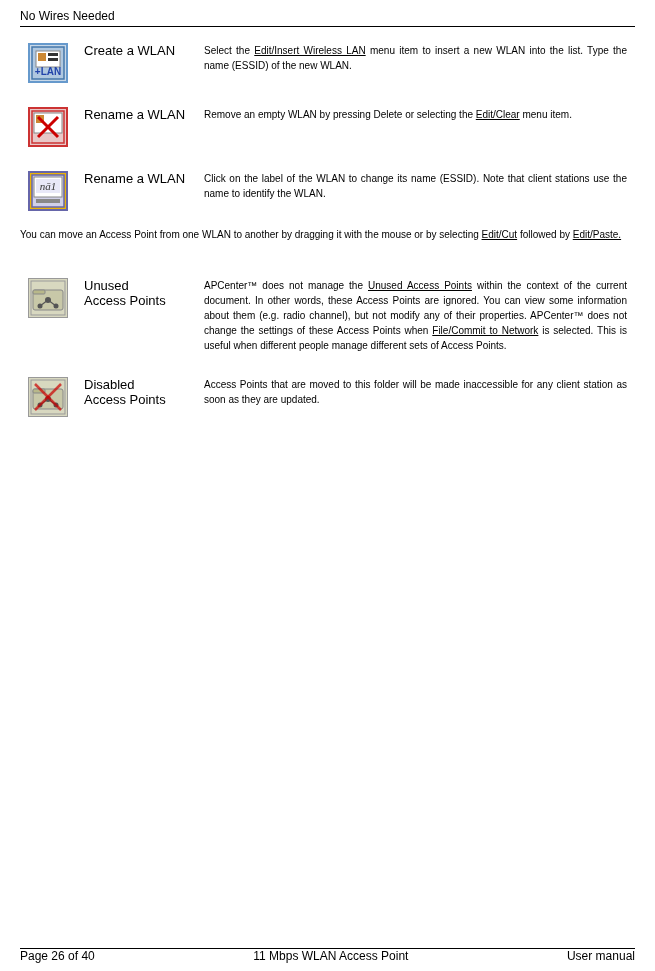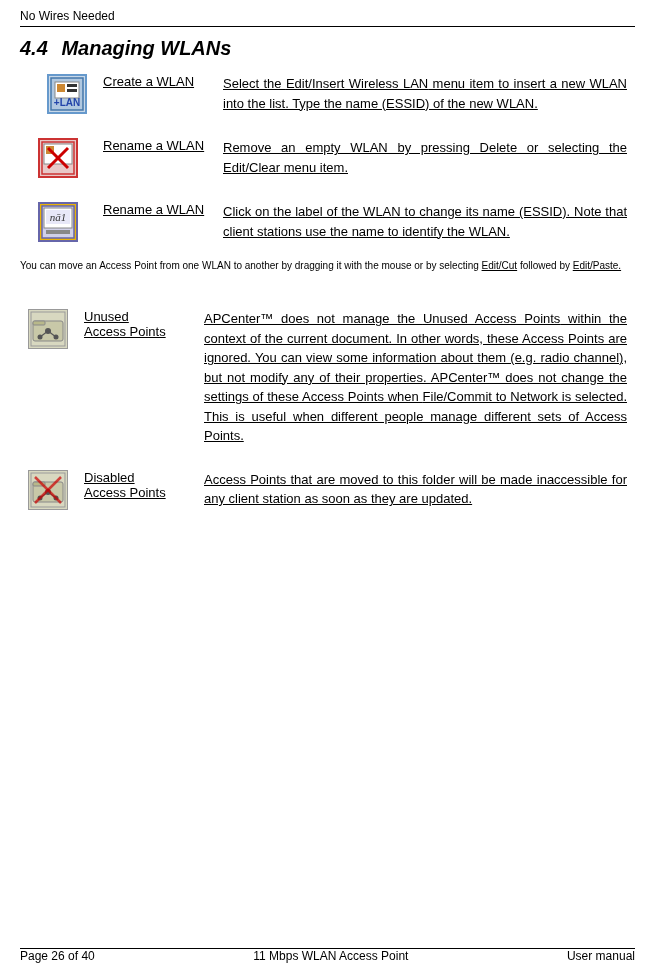--- a/index.html
+++ b/index.html
@@ -44,42 +44,40 @@
       text-align: justify;
     }
     .item-table {
       width: 100%;
       border-collapse: collapse;
       margin-bottom: 10px;
     }
     .item-table td {
       padding: 6px 8px;
       vertical-align: top;
-      text-decoration: underline;
     }
     .icon-cell {
       width: 52px;
       text-align: center;
       vertical-align: middle;
     }
     .icon-box {
       width: 40px;
       height: 40px;
       border: 1px solid #999;
       display: flex;
       align-items: center;
       justify-content: center;
       background: #e8e8e8;
       font-size: 18px;
       margin: 0 auto;
     }
     .icon-box.create {
       background: #c8d8e8;
       border: 2px solid #6699cc;
-      margin-left: 19px;
     }
     .icon-box.destroy {
       background: #e8c8c8;
       border: 2px solid #cc3333;
     }
     .icon-box.rename {
       background: #eab308;
       border: 2px solid #6666aa;
     }
     .icon-box.unused {
@@ -90,21 +88,21 @@
       background: #d8d8c0;
       border: 1px solid #999;
     }
     .label-cell {
       width: 120px;
       font-size: 13px;
       vertical-align: top;
       padding-top: 4px;
     }
     .desc-cell {
-      font-size: 13px;
+      font-size: 10px;
       line-height: 1.5;
       text-align: justify;
     }
     .underline {
       text-decoration: underline;
     }
     .move-text {
       font-size: 10px;
       line-height: 1.5;
       margin-bottom: 10px;
@@ -134,24 +132,20 @@
   </style>
 </head>
 <body>
 
 <div class="page-container">
 
   <div class="page-header">
     <span class="page-header-title">No Wires Needed</span>
   </div>
 
-  <div class="section-title">
-    <span class="section-number">4.4</span>
-    <span>Managing WLANs</span>
-  </div>
 
 
   <table class="item-table">
     <tbody>
 
       <tr>
         <td class="icon-cell">
           <div class="icon-box create">
             <svg class="icon-svg" viewBox="0 0 36 36">
               <rect x="2" y="2" width="32" height="32" fill="#b0c8e0" stroke="#4477aa" stroke-width="1.5"></rect>

